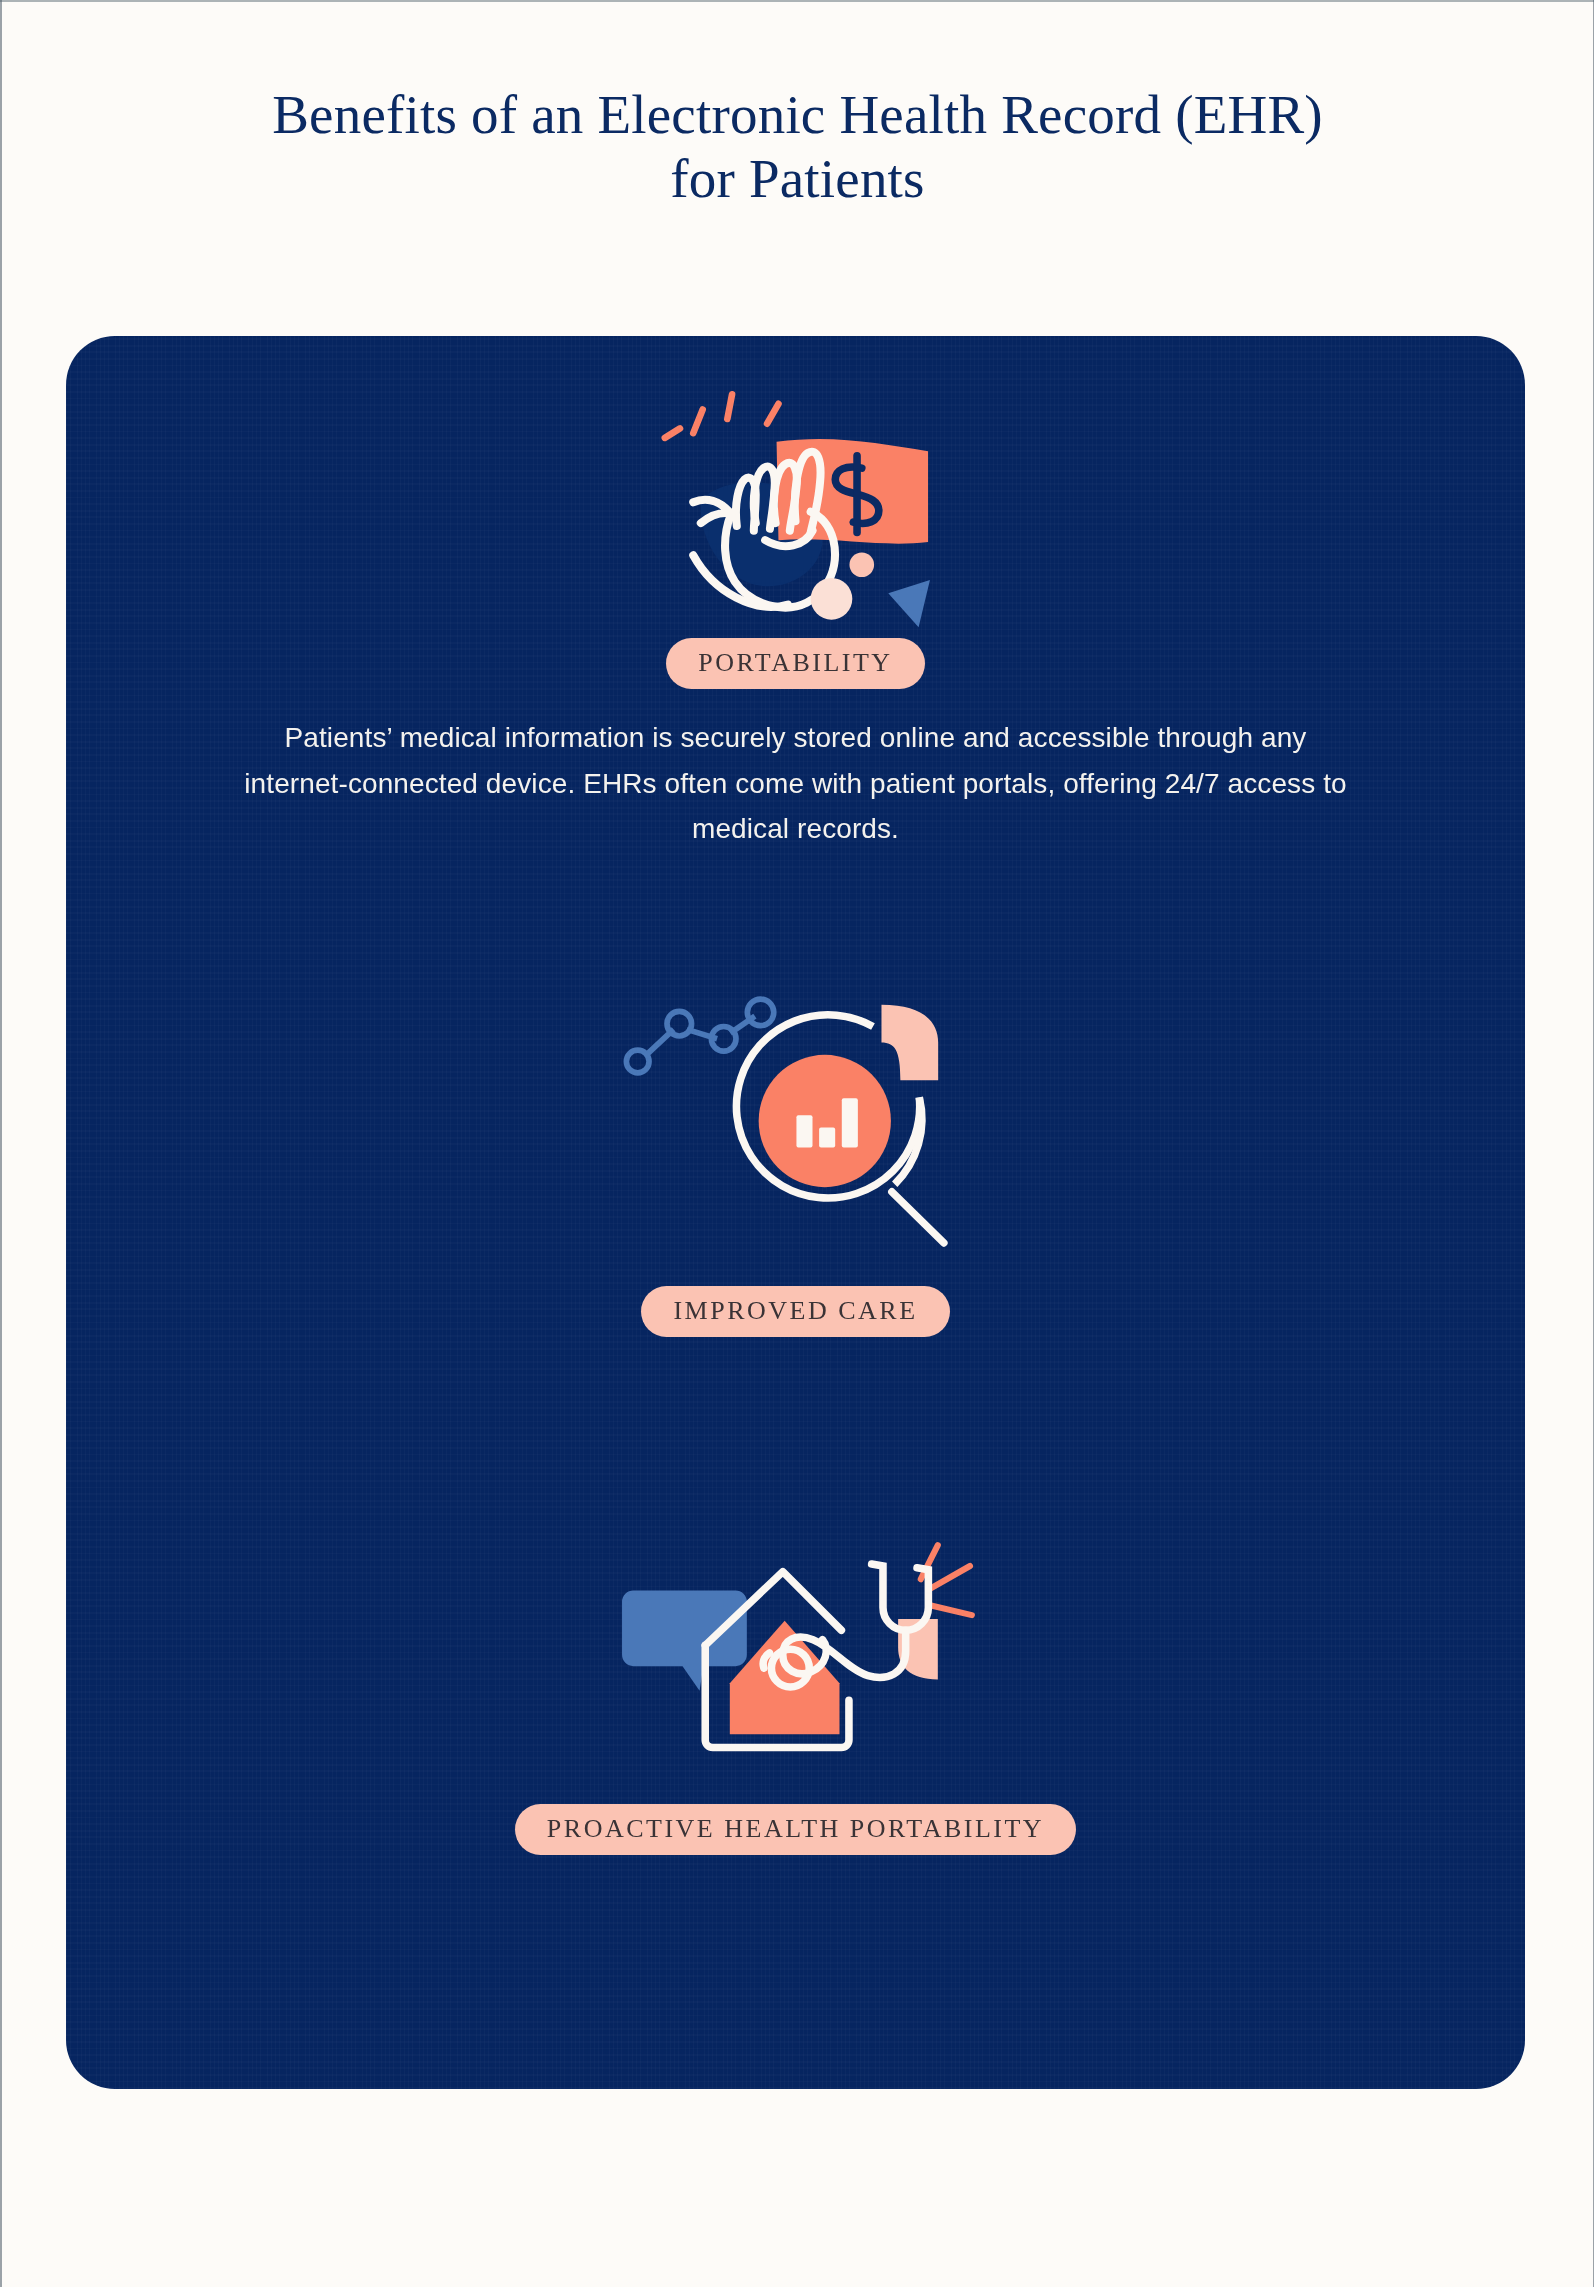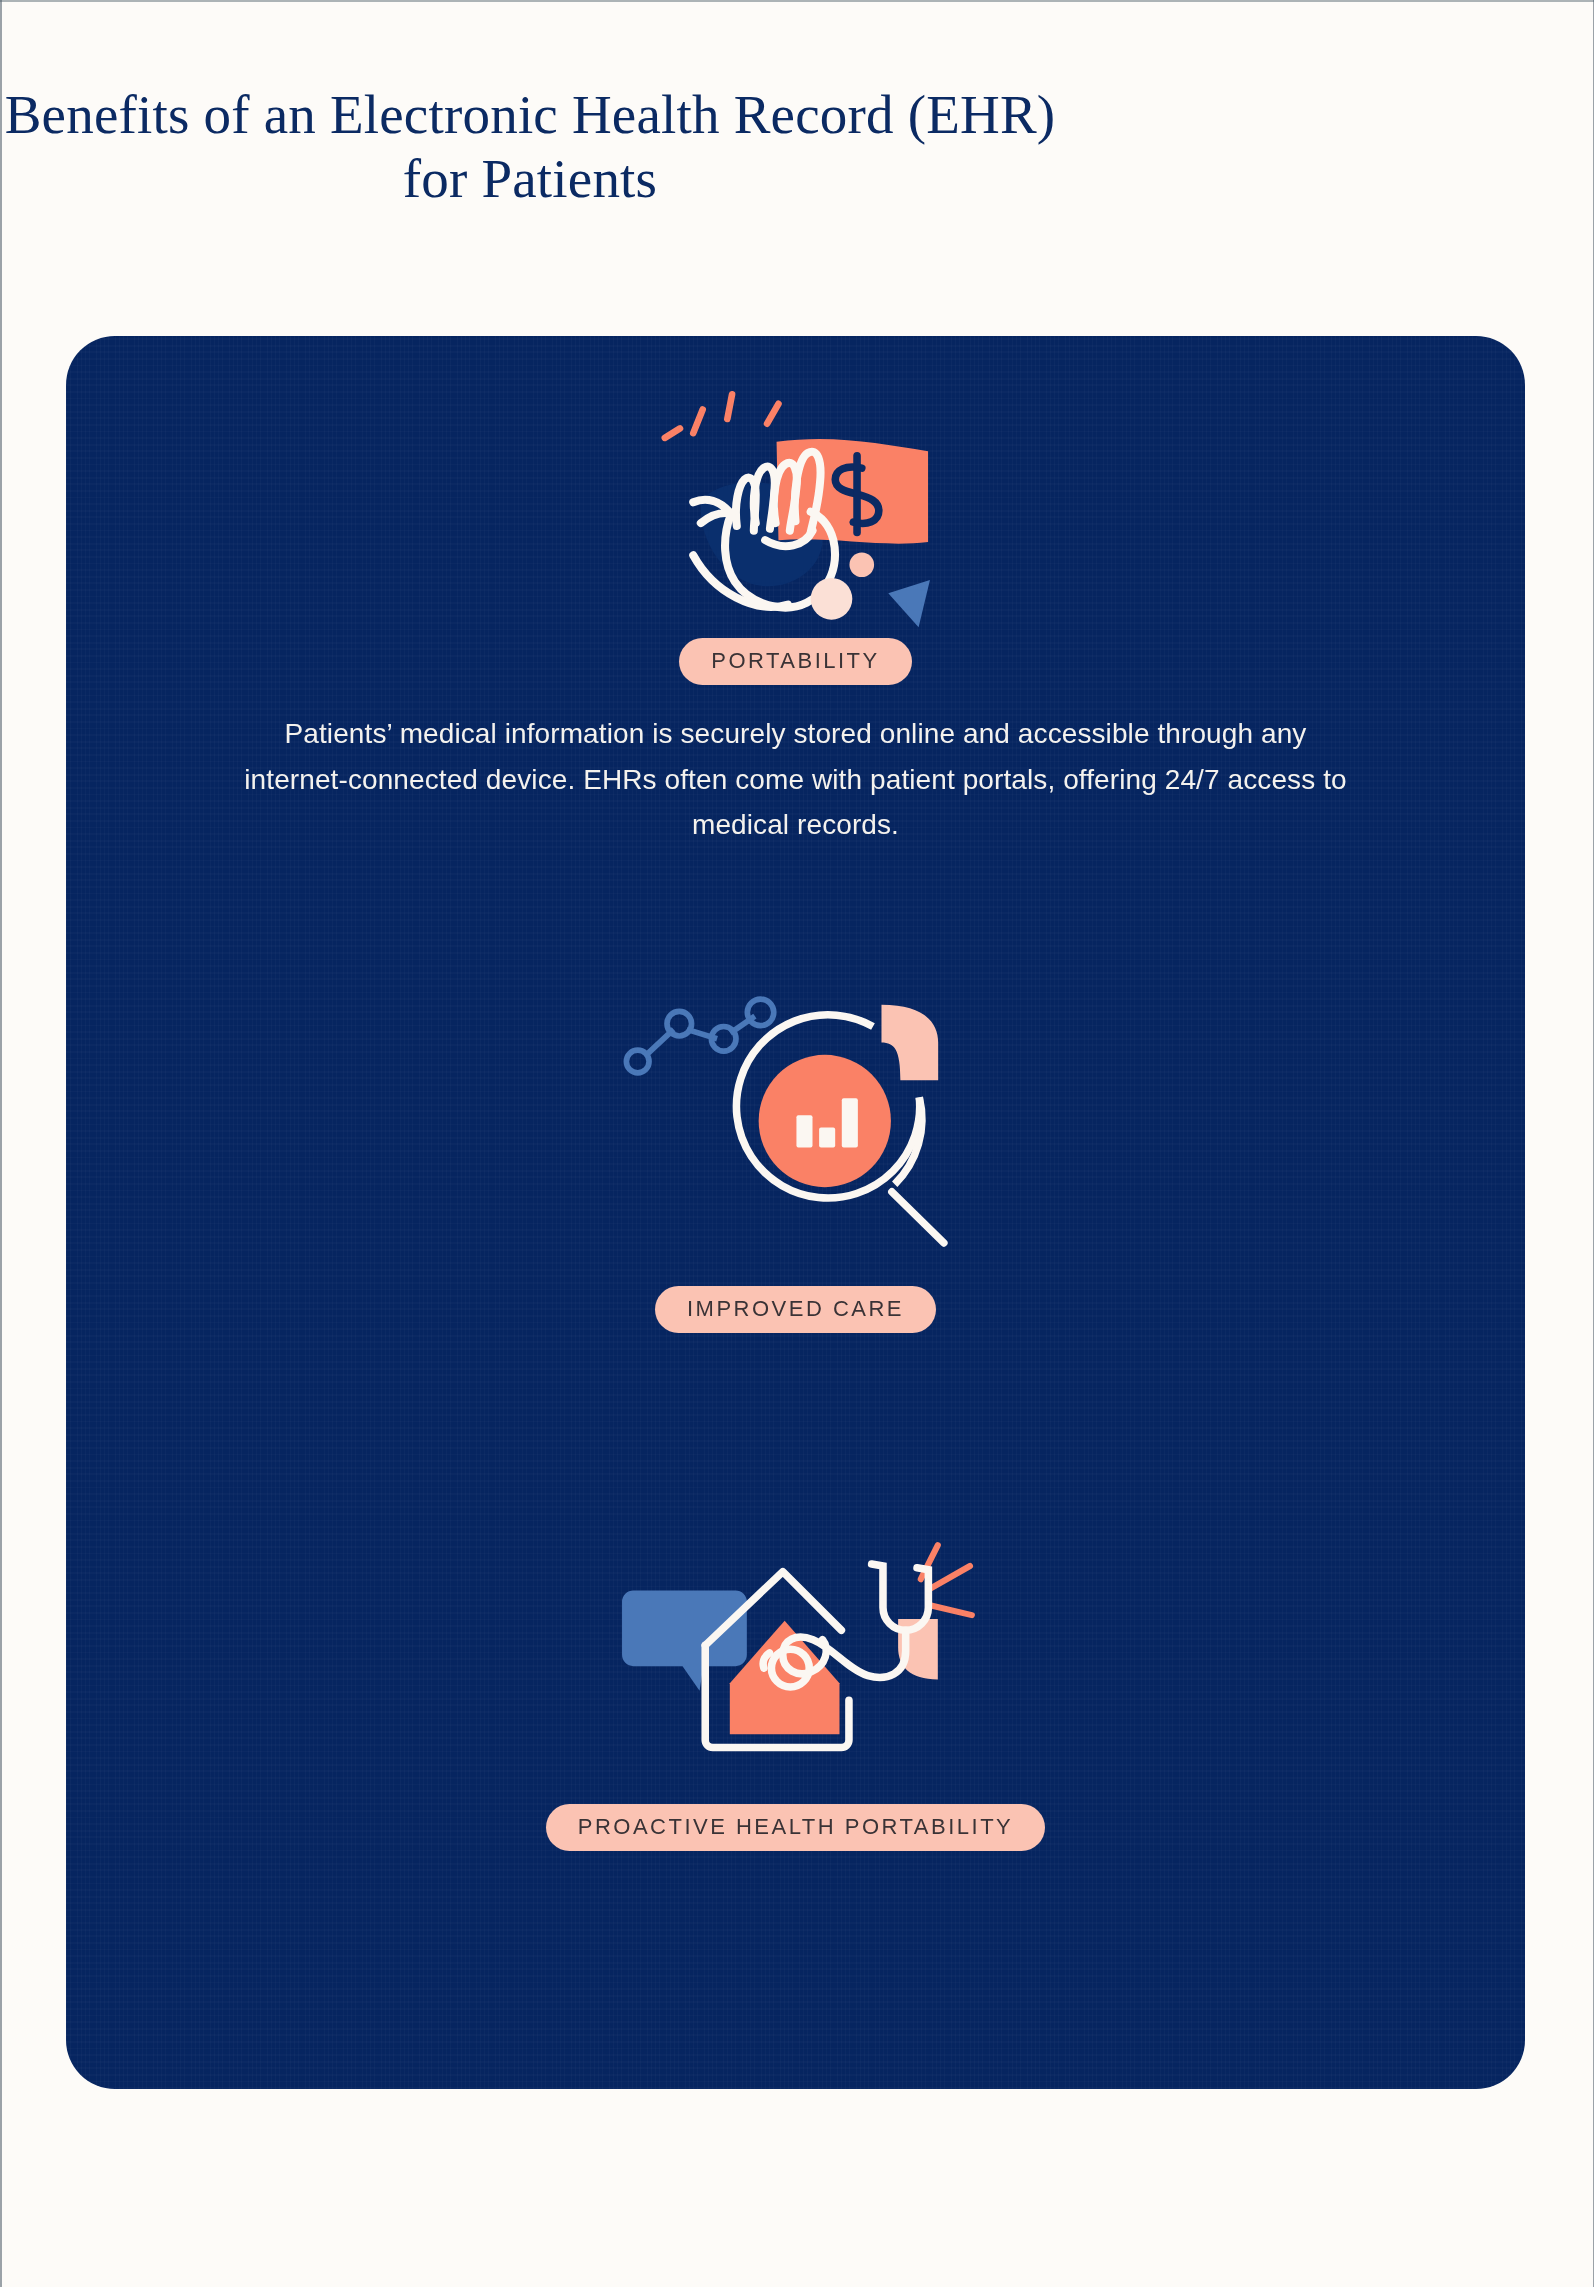--- a/index.html
+++ b/index.html
@@ -7,21 +7,21 @@
   body{
     width:1595px; height:2287px;
     font-family:"Liberation Sans", sans-serif;
     overflow:hidden;
     position:relative;
   }
   .page{
     width:1595px; height:2287px;
     background:#FDFBF8;
     position:relative;
-    display:flex; flex-direction:column; 
+    display:flex; flex-direction:column; align-items:center;
   }
   
   .title{
     font-family:"Liberation Serif", serif;
     color:#0B2A63;
     font-size:55px;
     line-height:1.16;
     text-align:center;
     margin-top:83px;
     width:1060px;
@@ -47,22 +47,22 @@
   }
   .sec1{ top:43px; }
   .sec2{ top:648px; }
   .sec3{ top:1188px; }
 
   .icon-wrap{ position:relative; }
 
   .badge{
     background:#FBC3B3;
     color:#3A3336;
-    font-family:Liberation Sans, sans-serif;
-    font-size:22px;
+    font-family:Liberation Serif, serif;
+    font-size:26px;
     letter-spacing:2.5px;
     border-radius:945px;
     padding:12.3px 32px 13.2px;
     white-space:nowrap;
     line-height:1;
   }
   .body-text{
     color:#F4F2EE;
     font-size:28px;
     line-height:1.62;

